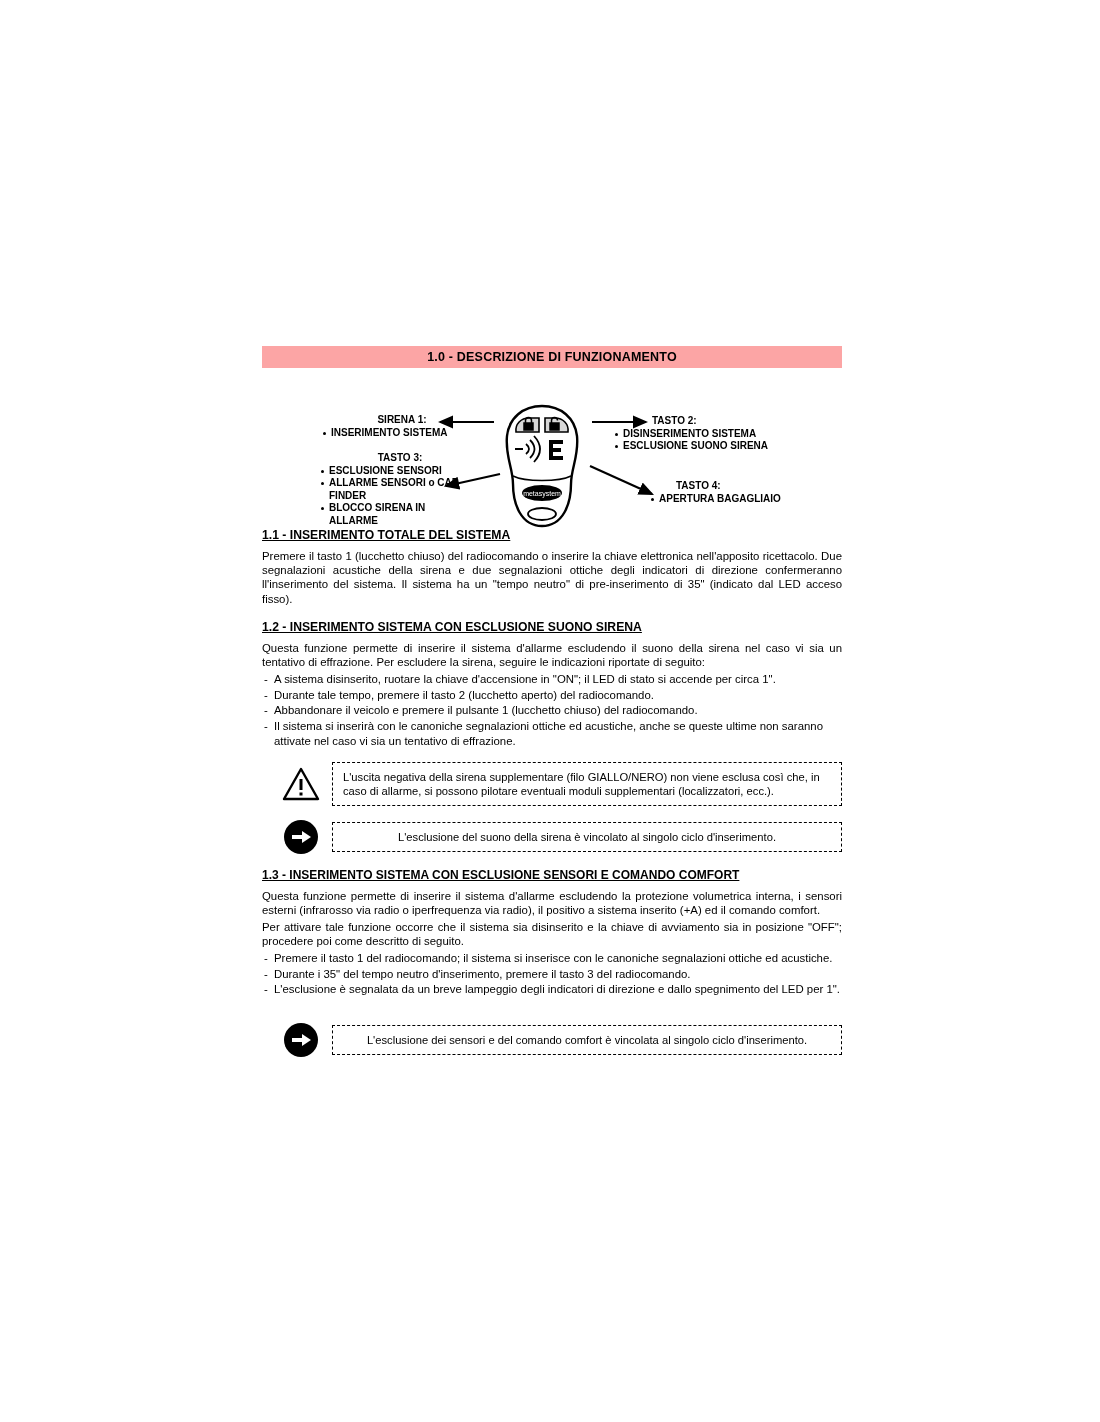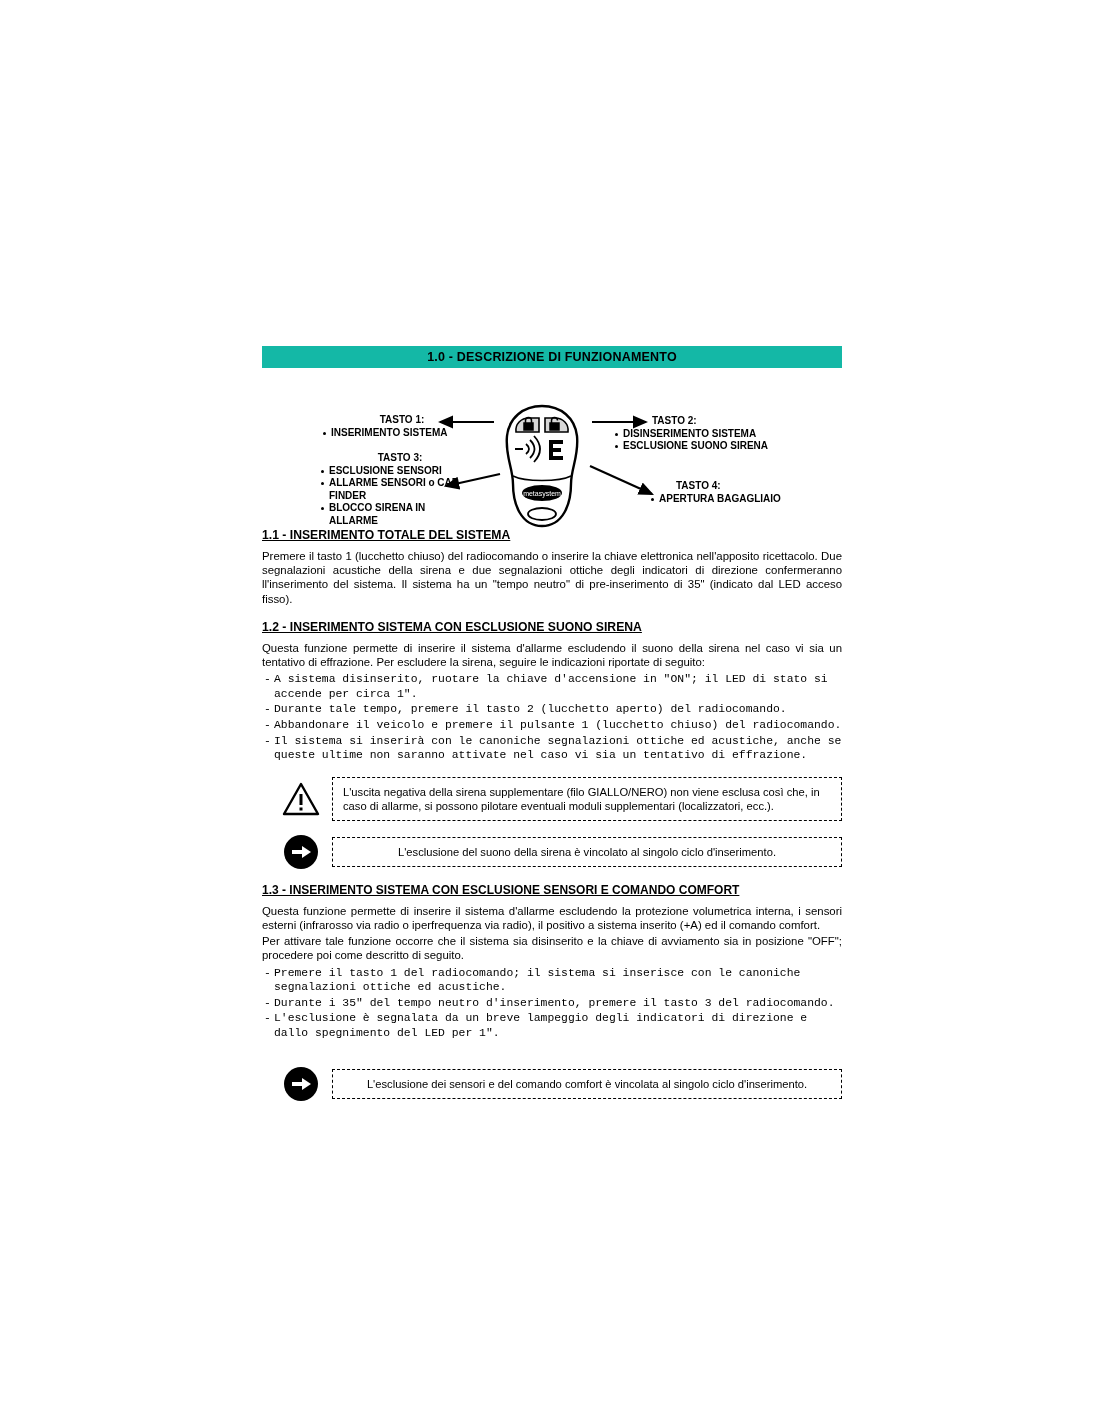--- a/index.html
+++ b/index.html
@@ -23,21 +23,21 @@
   }
   .content {
     position: absolute;
     left: 262px;
     top: 346px;
     width: 580px;
   }
 
   
   .banner {
-    background: #14b8a6;
+    background: #fca5a5;
     text-align: center;
     font-weight: bold;
     font-size: 12.5px;
     letter-spacing: 0.2px;
     padding: 4px 0 4px 0;
     border: 0;
   }
 
   
   .diagram {
@@ -114,21 +114,20 @@
     padding: 0;
     list-style: none;
   }
   ul.dashlist li {
     font-size: 11.4px;
     line-height: 14.6px;
     padding-left: 12px;
     position: relative;
     margin-bottom: 1px;
     text-align: left;
-    font-family: Liberation Mono, monospace;
   }
   ul.dashlist li:before {
     content: "-";
     position: absolute;
     left: 2px;
     top: 0;
   }
 
   
   .note {
@@ -231,21 +230,21 @@
           <path d="M14 72 C26 78 60 78 72 72" stroke="#000" stroke-width="1.6" fill="none"></path>
 
           <ellipse cx="43" cy="89" rx="20" ry="8" fill="#000"></ellipse>
           <text x="43" y="92" font-size="7" fill="#fff" text-anchor="middle" font-family="Liberation Sans, sans-serif">metasystem</text>
 
           <ellipse cx="43" cy="110" rx="14" ry="6" fill="#ffffff" stroke="#000" stroke-width="1.8"></ellipse>
         </svg>
       </div>
 
       <div class="lbl lbl-t1">
-        <span class="hd">TASTO 1:</span>
+        <span class="hd">SIRENA 1:</span>
         <ul>
           <li>INSERIMENTO  SISTEMA</li>
         </ul>
       </div>
 
       <div class="lbl lbl-t3">
         <span class="hd">TASTO 3:</span>
         <ul>
           <li>ESCLUSIONE SENSORI</li>
           <li>ALLARME SENSORI o CAR</li>

